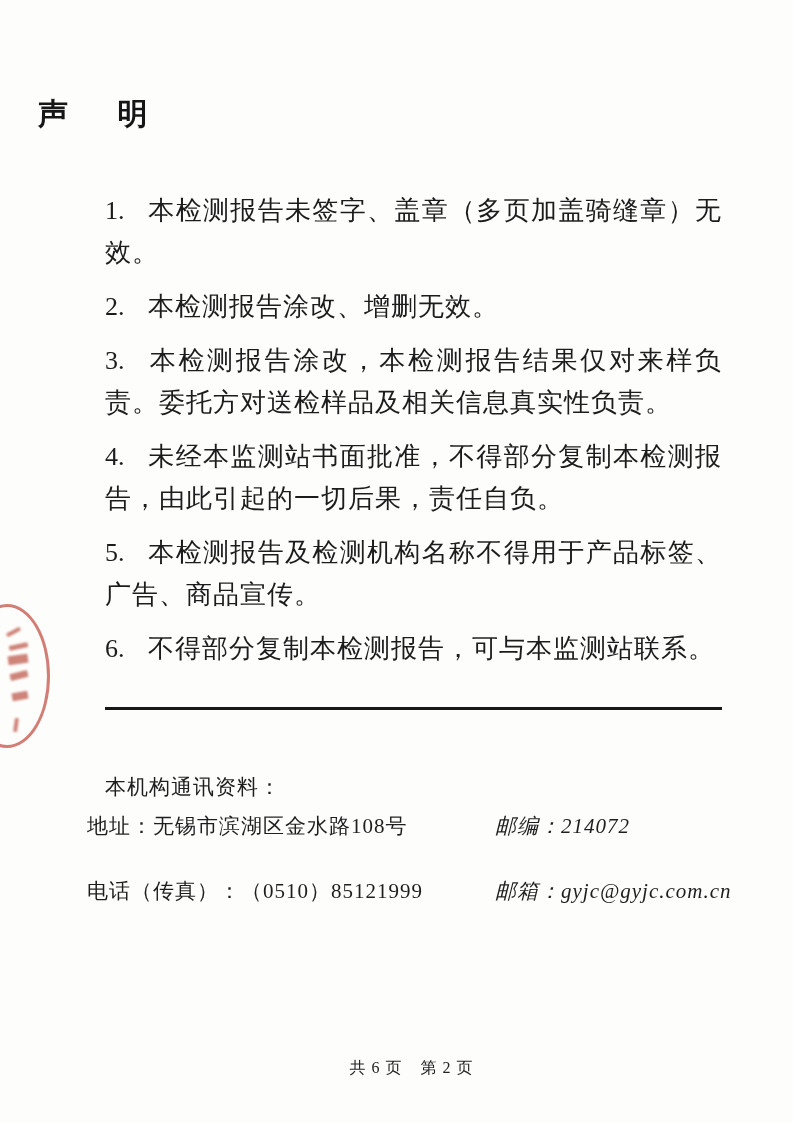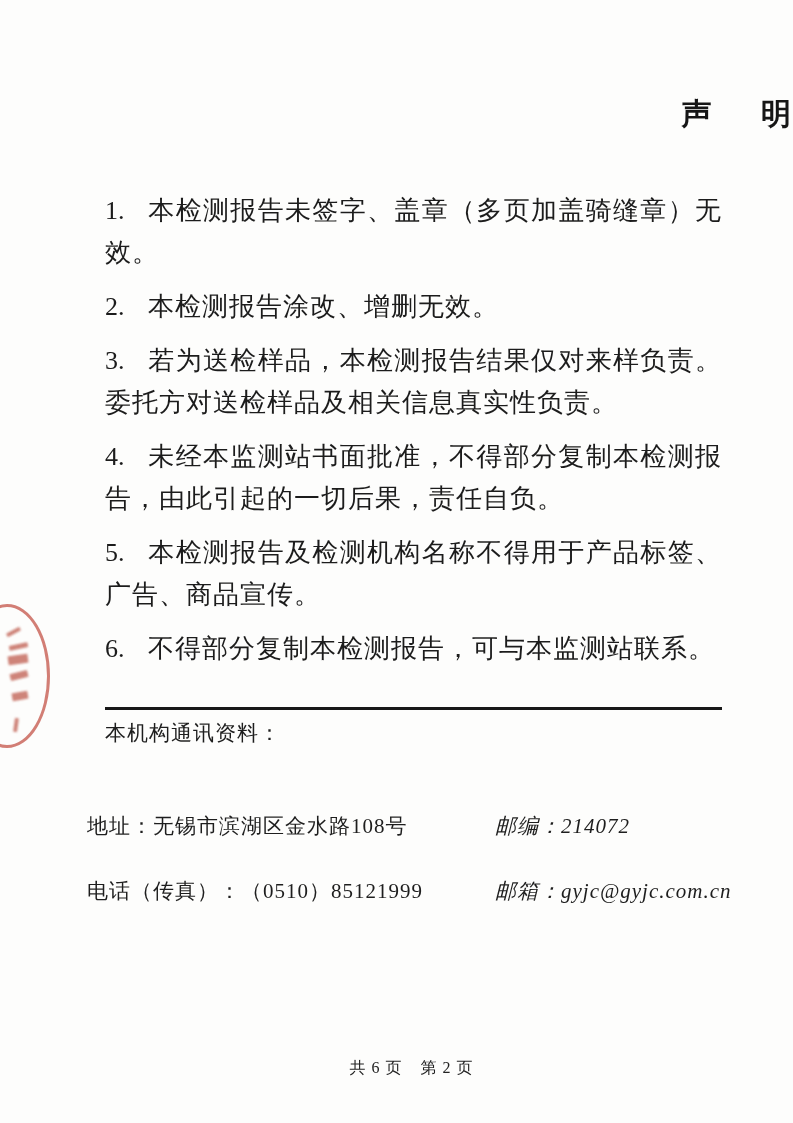--- a/index.html
+++ b/index.html
@@ -8,21 +8,21 @@
     background:#fdfdfc;
     font-family:"Liberation Serif","DejaVu Serif",serif;
     color:#1e1e1e;
   }
   .page{position:absolute;inset:0;}
 
   
   .title{
     position:absolute;top:74px;left:0;right:0;
     padding-left:38px;
-    text-align:right;
+    text-align:left;
     font-size:30px;font-weight:bold;
     white-space:pre;word-spacing:38px;
     letter-spacing:2px;
     color:#161616;
   }
 
   
   .items{
     position:absolute;left:105px;top:190px;width:617px;
   }
@@ -35,21 +35,21 @@
   .item .num{display:inline-block;width:43px;letter-spacing:0;}
 
   
   .divider{
     position:absolute;left:105px;top:707px;width:617px;height:3px;
     background:#181818;
   }
 
   
   .contact-heading{
-    position:absolute;left:105px;top:712px;
+    position:absolute;left:105px;top:766px;
     font-size:21px;line-height:42px;letter-spacing:1px;
   }
   .c-row{position:absolute;left:0;width:793px;font-size:21px;line-height:42px;letter-spacing:1px;}
   .row-address{top:805px;}
   .row-phone{top:870px;}
   .c-left{position:absolute;left:87px;white-space:pre;}
   .c-right{position:absolute;left:495px;white-space:pre;font-style:italic;}
 
   
   .footer{
@@ -89,21 +89,21 @@
   <h1 class="title">声 明</h1>
 
   <div class="items">
     <p class="item">
       <span class="num">1.</span><span>本检测报告未签字、盖章（多页加盖骑缝章）无效。</span>
     </p>
     <p class="item">
       <span class="num">2.</span><span>本检测报告涂改、增删无效。</span>
     </p>
     <p class="item">
-      <span class="num">3.</span><span>若为送检样品，本检测报告结果仅对来样负责。委托方对送检样品及相关信息真实性负责。</span>
+      <span class="num">3.</span><span>本检测报告涂改，本检测报告结果仅对来样负责。委托方对送检样品及相关信息真实性负责。</span>
     </p>
     <p class="item">
       <span class="num">4.</span><span>未经本监测站书面批准，不得部分复制本检测报告，由此引起的一切后果，责任自负。</span>
     </p>
     <p class="item">
       <span class="num">5.</span><span>本检测报告及检测机构名称不得用于产品标签、广告、商品宣传。</span>
     </p>
     <p class="item">
       <span class="num">6.</span><span>不得部分复制本检测报告，可与本监测站联系。</span>
     </p>

